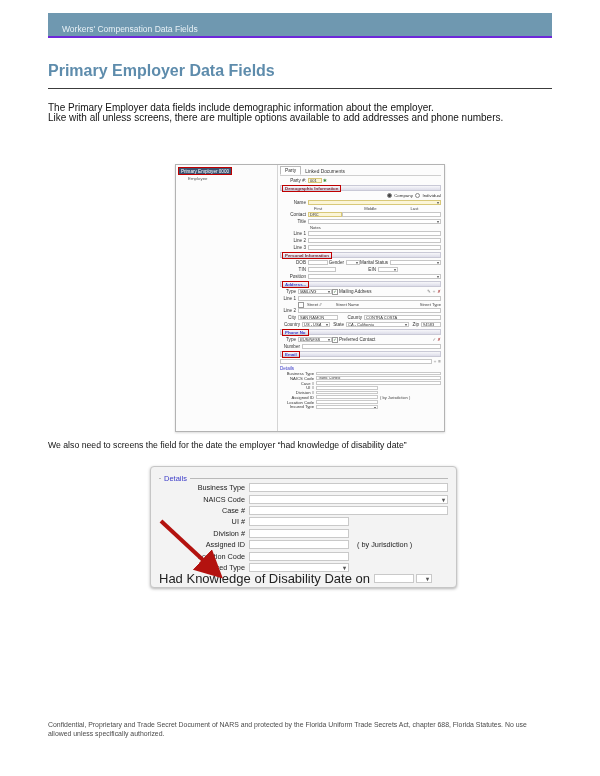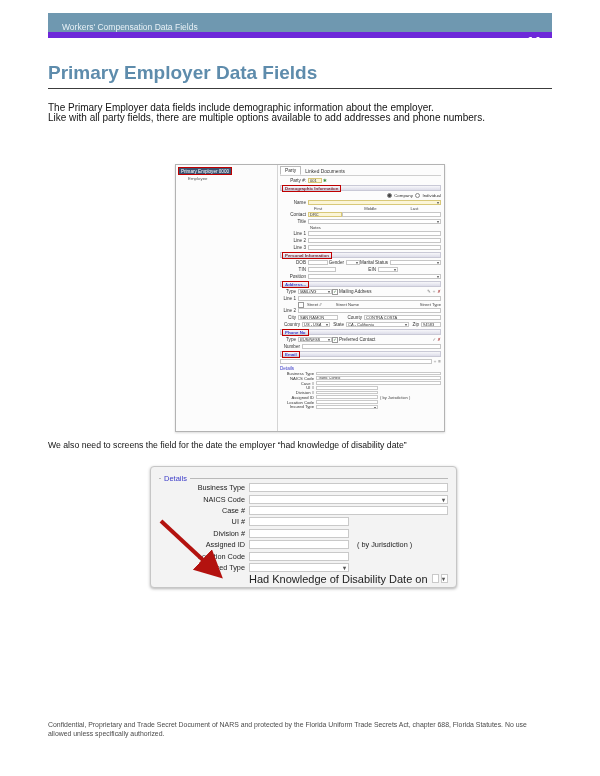--- a/index.html
+++ b/index.html
@@ -1,25 +1,25 @@
 <!DOCTYPE html>
 <html><head>
 <meta charset="utf-8">
 <style>
   html,body{margin:0;padding:0;}
   body{width:600px;height:776px;background:#ffffff;position:relative;
        font-family:"Liberation Sans", sans-serif;overflow:hidden;}
 
   
   .header-bar{position:absolute;top:13px;left:48px;width:504px;height:25px;
-    background:#6f98b0;border-bottom:6px solid #6d28d9;color:#e8f1f6;
+    background:#6f98b0;border-bottom:2px solid #6d28d9;color:#e8f1f6;
     display:flex;align-items:center;justify-content:space-between;
     padding:9px 10px 0 14px;box-sizing:border-box;font-size:8.5px;}
   .page-num{color:#ffffff;font-weight:bold;font-size:15px;margin-top:28px;}
-  .heading{position:absolute;top:62px;left:48px;margin:0;font-size:19px;
+  .heading{position:absolute;top:62px;left:48px;margin:0;font-size:16px;
     font-weight:bold;color:#5e8cac;}
   .rule{position:absolute;top:88px;left:48px;width:504px;height:0;
     border-top:1.5px solid #3c3c3c;}
   .intro{position:absolute;top:103px;left:48px;font-size:10px;color:#141414;}
   .intro div{line-height:10.4px;}
   .caption{position:absolute;top:440px;left:48px;font-size:8.7px;color:#141414;}
   .footer{position:absolute;top:721px;left:48px;width:505px;font-size:6.9px;
     color:#4a4a4a;line-height:8.7px;}
 
   
@@ -76,39 +76,39 @@
   .legend2{position:absolute;top:-5px;left:2px;background:#f3f3f3;padding:0 3px;
     color:#3c3cc8;font-size:7.5px;}
   .row2{display:flex;align-items:center;height:11.4px;font-size:7.3px;color:#222;min-width:0;}
   .lab2{width:86px;text-align:right;padding-right:4px;white-space:nowrap;flex-shrink:0;}
   .in2{background:#fff;border:1px solid #c9c9c9;height:9px;box-sizing:border-box;}
   .long2{flex:1;}
   .med2{width:100px;}
   .sel2{display:flex;align-items:center;justify-content:flex-end;padding-right:2px;
     color:#555;font-size:6px;}
   .note2{margin-left:8px;white-space:nowrap;font-size:7.3px;color:#222;}
-  .know2{margin-left:90px;white-space:nowrap;font-size:11px;color:#222;}
+  .know2{white-space:nowrap;font-size:13px;color:#222;}
   .kin2{width:40px;margin-left:4px;}
   .ksel2{width:16px;margin-left:2px;}
   .arrow2{position:absolute;left:4px;top:50px;width:84px;height:70px;overflow:visible;}
 </style>
 </head>
 <body>
 
 <div class="header-bar">
   <span>Workers' Compensation Data Fields</span>
   <span class="page-num">11</span>
 </div>
 
 <h1 class="heading">Primary Employer Data Fields</h1>
 <div class="rule"></div>
 
 <div class="intro">
   <div>The Primary Employer data fields include demographic information about the employer.</div>
-  <div>Like with all party fields, there are multiple options available to add addresses and phone numbers.</div>
+  <div>Like with all unless screens, there are multiple options available to add addresses and phone numbers.</div>
 </div>
 
 <div class="shot1">
   <div class="tree">
     <div class="tree-sel">
       <span>Primary Employer 0000</span>
     </div>
     <div class="tree-child">Employee</div>
   </div>
   <div class="panel">

